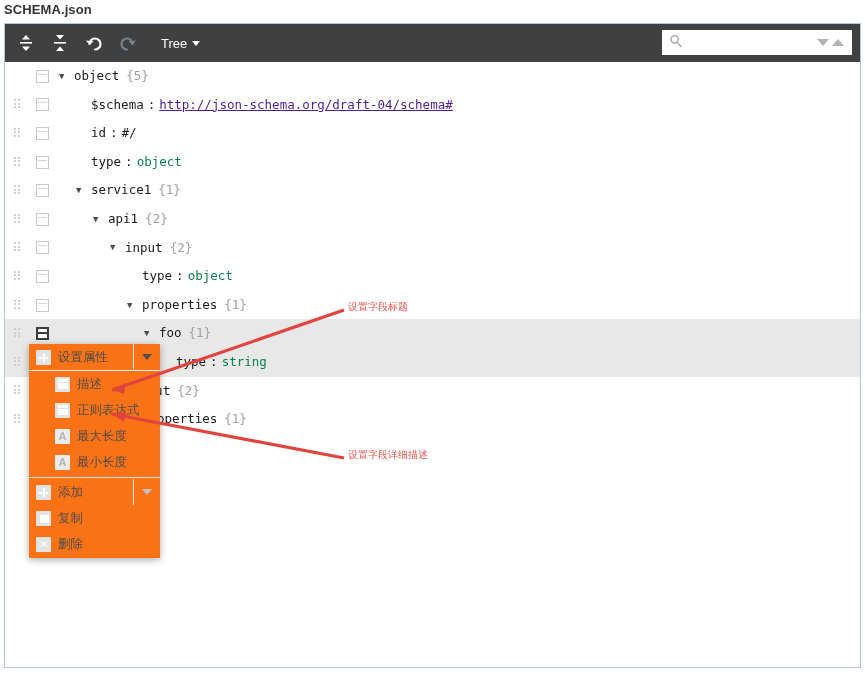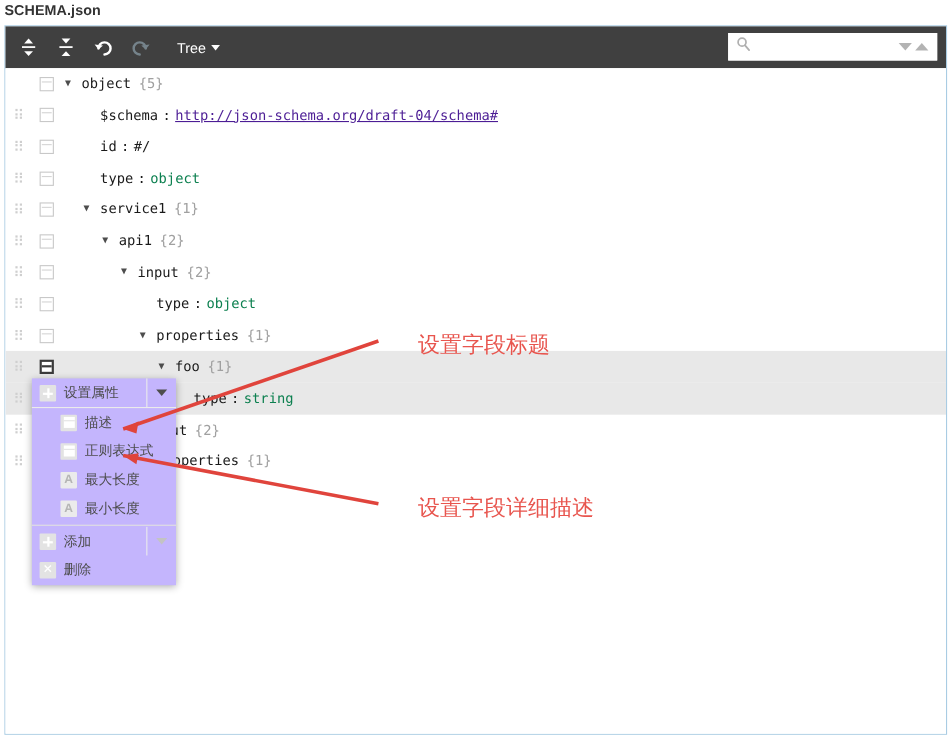--- a/index.html
+++ b/index.html
@@ -143,21 +143,21 @@
   .count{color:#a0a0a0;margin-left:7px;}
   .val-str{color:#0d8050;}
   .val-plain{color:#1a1a1a;}
   .val-link{color:#4c1d95;text-decoration:underline;cursor:pointer;}
 
   
   .ctx-menu{
     position:absolute;
     left:29px;top:344px;
     width:131px;
-    background:#c4b5fd;
+    background:#f97316;
     box-shadow:0 2px 7px rgba(0,0,0,.33);
     font-family:"Liberation Sans","DejaVu Sans",sans-serif;
     font-size:12.5px;
     color:#4d4d4d;
     z-index:30;
     padding-bottom:1px;
   }
   .ctx-head{
     display:flex;align-items:center;
     height:26px;
@@ -216,25 +216,24 @@
     border-right:5px solid transparent;
     border-top:6px solid #4d4d4d;
     display:block;
   }
   .ctx-caret.light span{border-top-color:#c3c3c3;}
 
   
   .anno{
     position:absolute;
     color:#e8554e;
-    font-size:20px;
+    font-size:10px;
     font-family:Liberation Serif, serif;
     white-space:nowrap;
     z-index:40;
-    margin-left:32px;
   }
   .anno-svg{position:absolute;left:0;top:0;width:865px;height:675px;pointer-events:none;z-index:35;}
 </style>
 </head>
 <body>
 
 <div class="page-title">SCHEMA.json</div>
 
 <div class="editor">
 
@@ -549,20 +548,24 @@
   <div class="ctx-sep"></div>
   <div id="ctx-actions">
       <div class="ctx-item">
         <span class="ico plus"></span>
         <span style="flex: 1 1 auto;">添加</span>
         <span class="ctx-caret light">
           <span></span>
         </span>
       </div>
       <div class="ctx-item">
+        <span class="ico copy"></span>
+        <span style="flex: 1 1 auto;">复制</span>
+      </div>
+      <div class="ctx-item">
         <span class="ico del">✕</span>
         <span style="flex: 1 1 auto;">删除</span>
       </div>
     </div>
 </div>
 
 <svg class="anno-svg">
   <line x1="344" y1="310" x2="112" y2="390" stroke="#e0443c" stroke-width="3.2"></line>
   <polygon points="112,390 126,383 124,394" fill="#e0443c"></polygon>
   <line x1="344" y1="458" x2="112" y2="414" stroke="#e0443c" stroke-width="3.2"></line>

